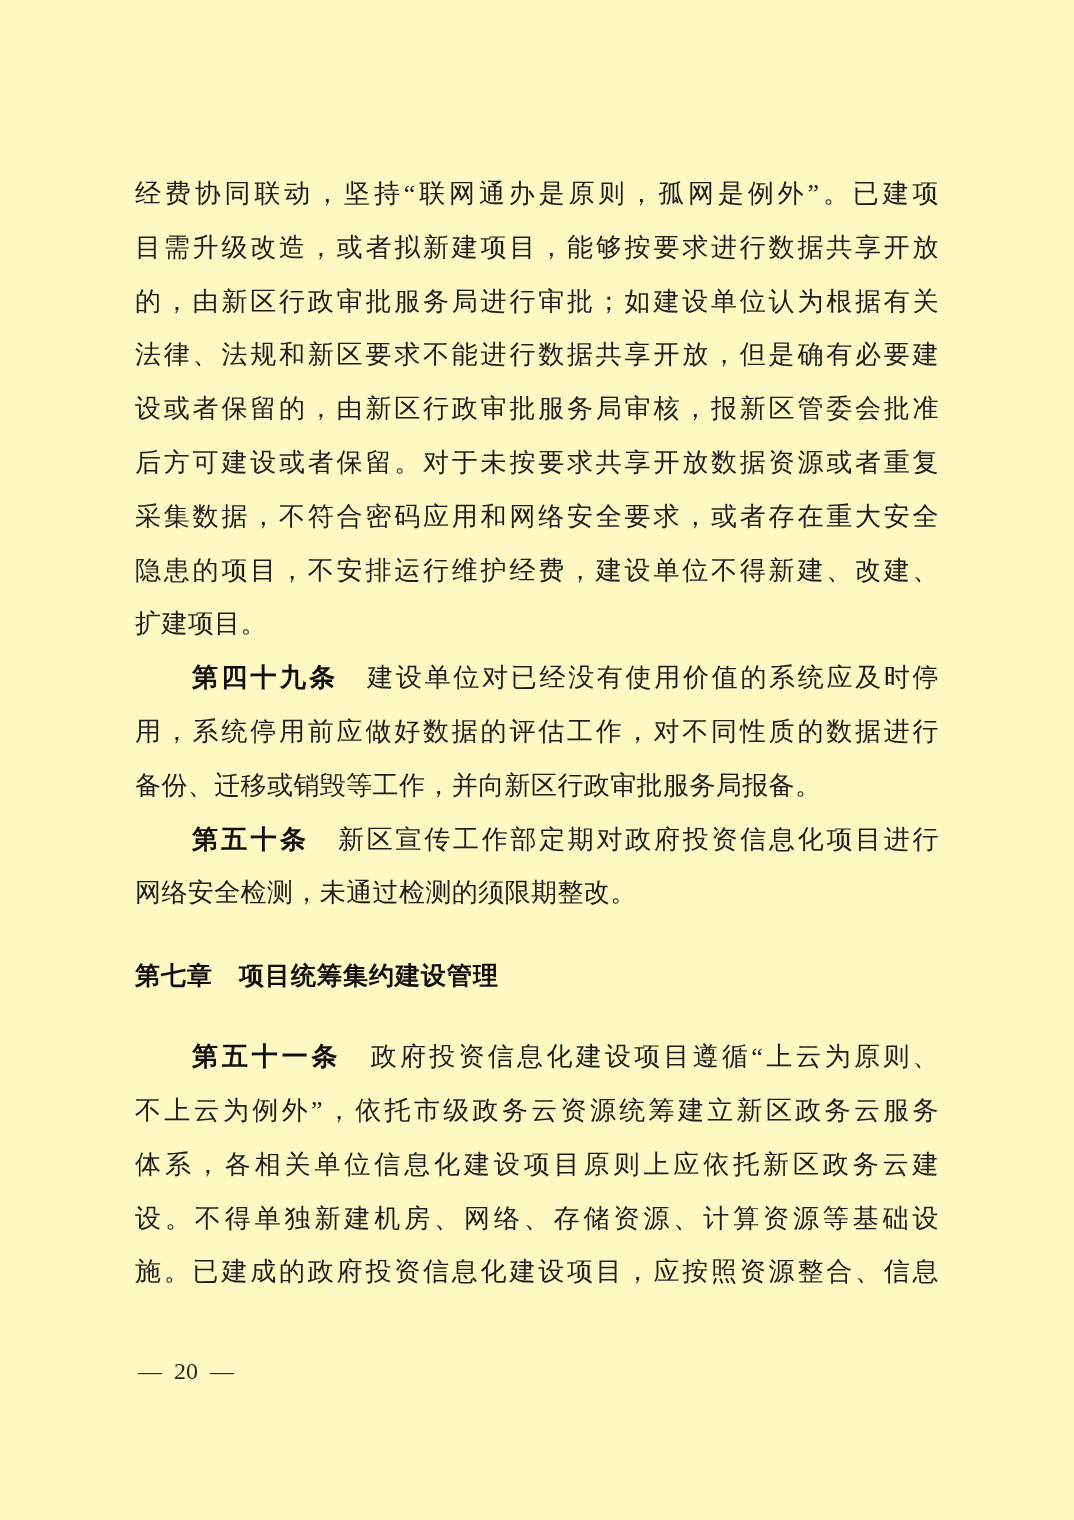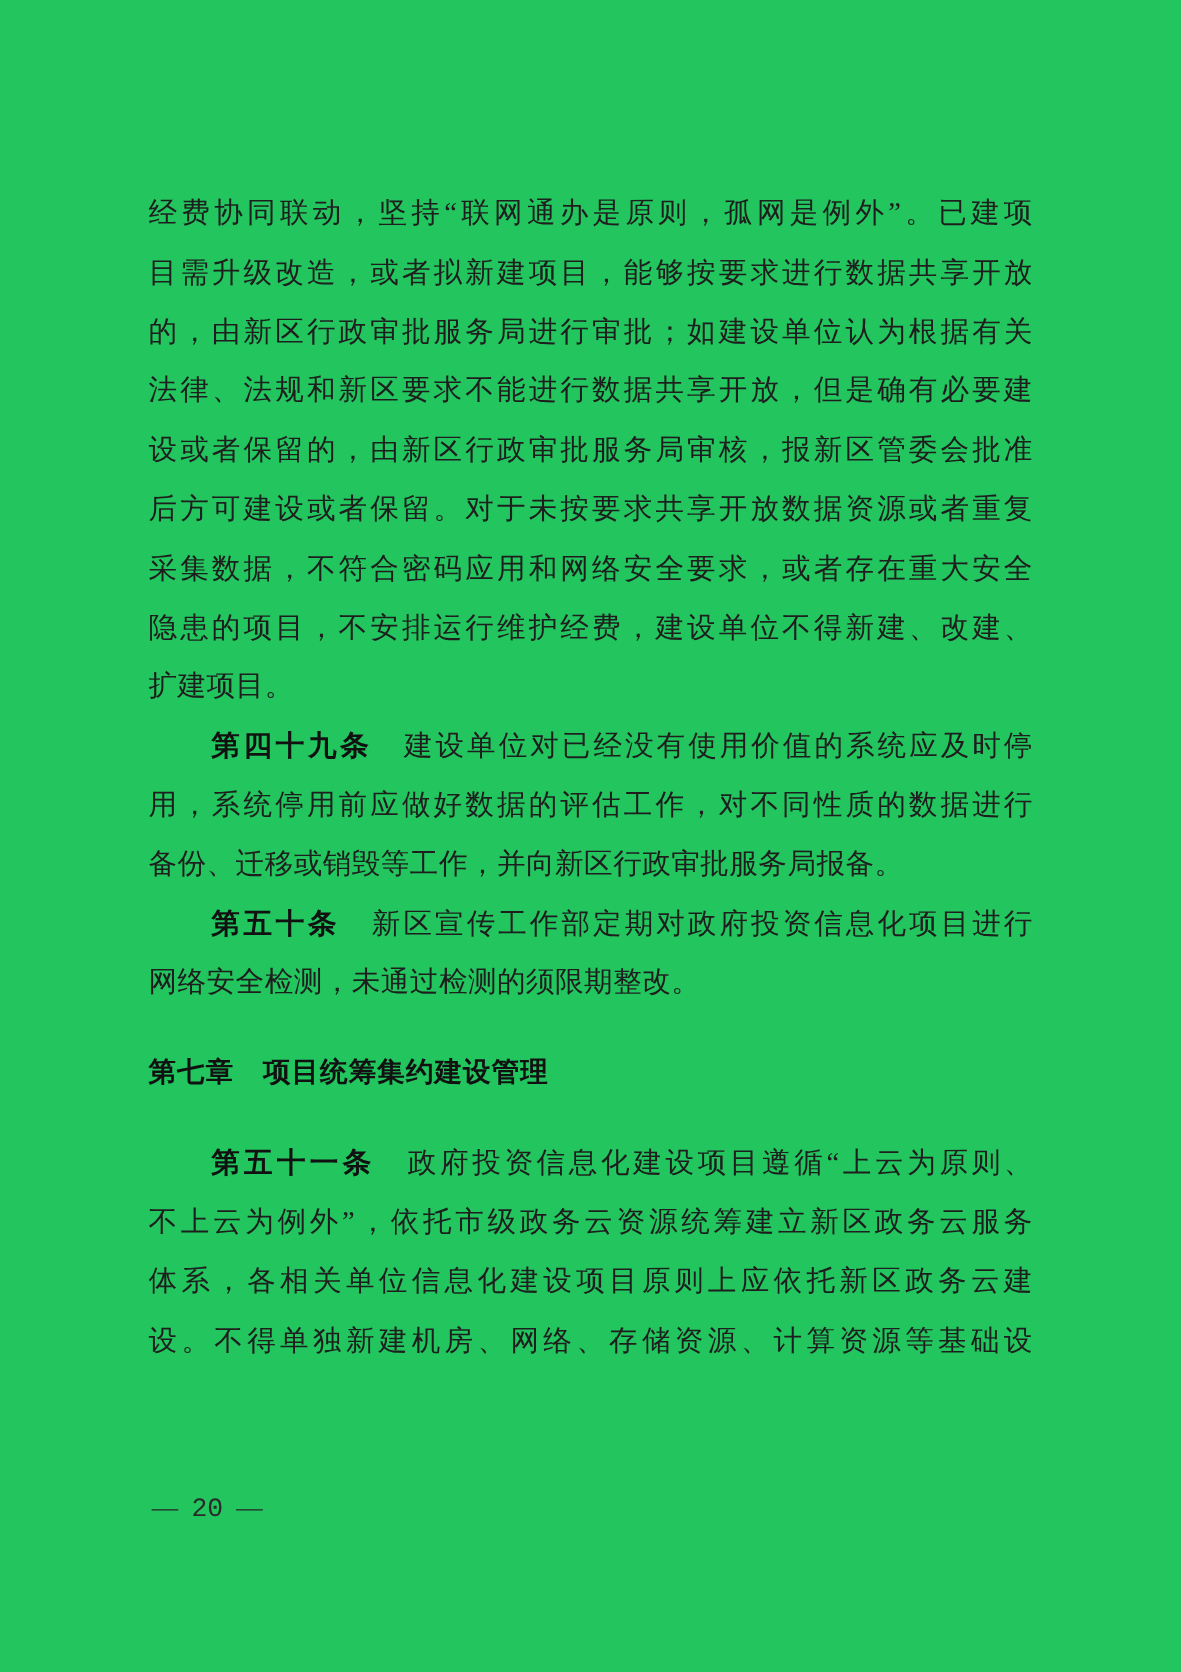--- a/index.html
+++ b/index.html
@@ -1,20 +1,20 @@
 <!DOCTYPE html>
 <html><head>
 <meta charset="utf-8">
 <style>
   html, body { margin: 0; padding: 0; background: #e8e8e8; }
   .page {
     position: relative;
     width: 1074px;
     height: 1520px;
-    background: #22c55e;
+    background: #fef9c3;
     overflow: hidden;
     font-family: "Liberation Serif", "DejaVu Serif", serif;
     color: #1e1e1e;
   }
   .content {
     position: absolute;
     left: 135px;
     top: 167px;
     width: 804px;
   }
@@ -53,21 +53,21 @@
     color: #111;
   }
   .footer {
     position: absolute;
     left: 138px;
     top: 1356px;
     font-size: 24px;
     line-height: 30px;
     color: #2a2a2a;
   }
-  .footer .num { margin: 0 12px; font-family: Liberation Mono, monospace; }
+  .footer .num { margin: 0 12px; }
 </style>
 </head>
 <body>
 
 <div class="page">
   <div class="content">
 
     <div class="line"><span>经费协同联动，坚持“联网通办是原则，孤网是例外”。已建项</span></div>
     <div class="line"><span>目需升级改造，或者拟新建项目，能够按要求进行数据共享开放</span></div>
     <div class="line"><span>的，由新区行政审批服务局进行审批；如建设单位认为根据有关</span></div>
@@ -84,19 +84,20 @@
 
     <div class="line indent"><span class="b">第五十条</span><span>　新区宣传工作部定期对政府投资信息化项目进行</span></div>
     <div class="line end"><span>网络安全检测，未通过检测的须限期整改。</span></div>
 
     <div class="chapter"><span>第七章　项目统筹集约建设管理</span></div>
 
     <div class="line indent"><span class="b">第五十一条</span><span>　政府投资信息化建设项目遵循“上云为原则、</span></div>
     <div class="line"><span>不上云为例外”，依托市级政务云资源统筹建立新区政务云服务</span></div>
     <div class="line"><span>体系，各相关单位信息化建设项目原则上应依托新区政务云建</span></div>
     <div class="line"><span>设。不得单独新建机房、网络、存储资源、计算资源等基础设</span></div>
+    <div class="line"><span>施。已建成的政府投资信息化建设项目，应按照资源整合、信息</span></div>
 
   </div>
 
   <div class="footer">
     <span>—</span><span class="num">20</span><span>—</span>
   </div>
 </div>
 
 </body></html>

